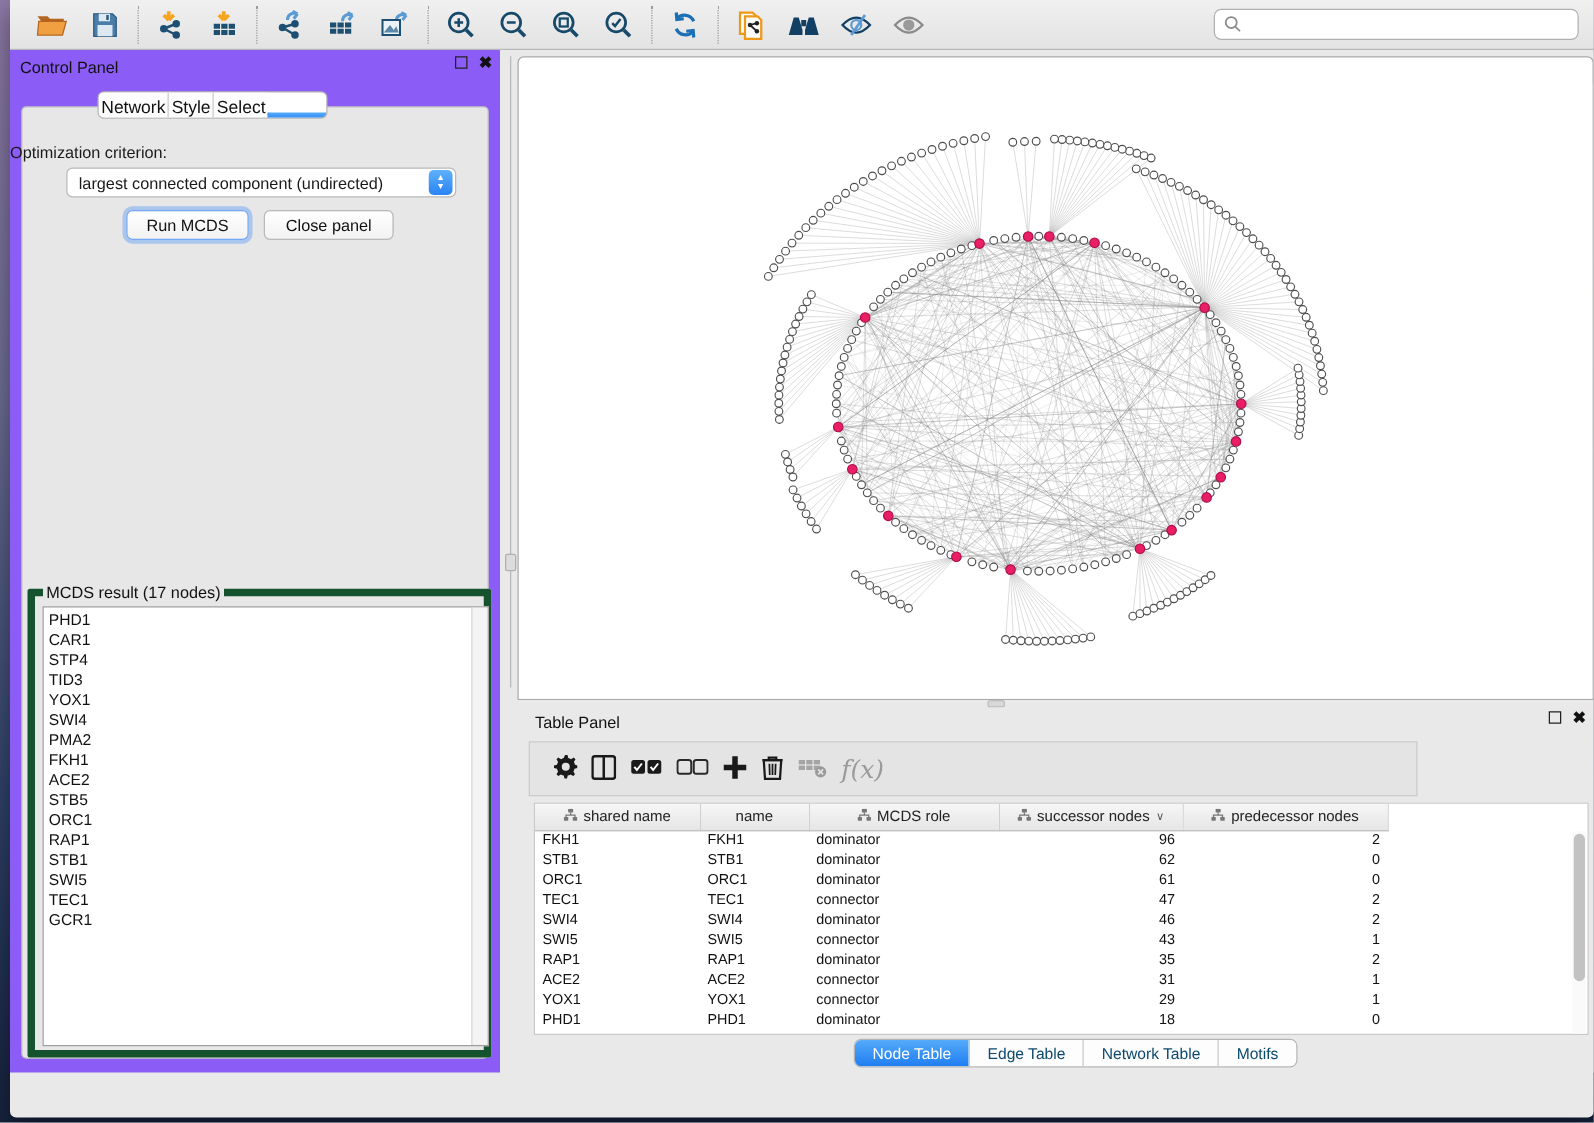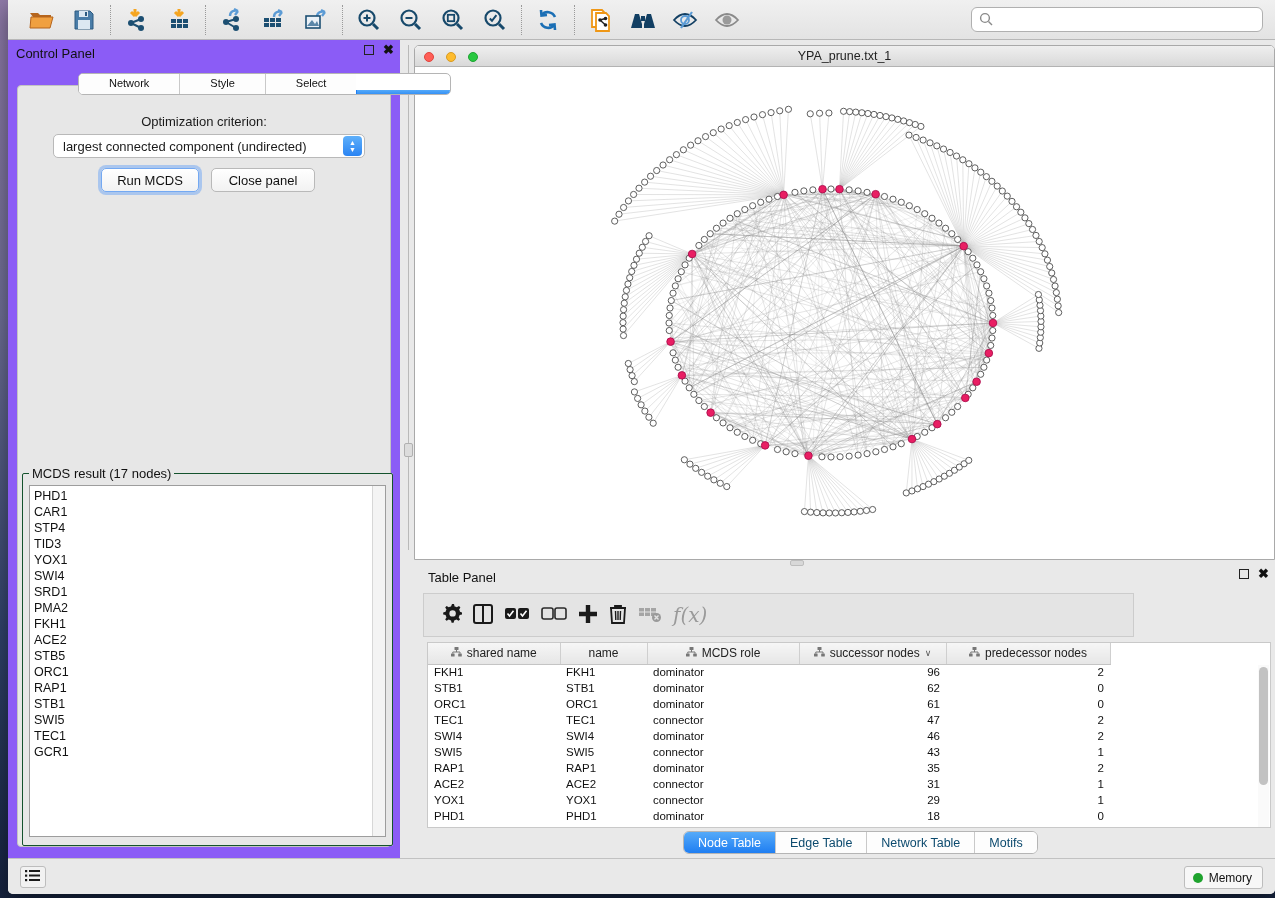--- a/index.html
+++ b/index.html
@@ -34,40 +34,40 @@
   #cp-header { position:absolute; left:0; top:0; width:100%; height:26px; }
   #cp-title { position:absolute; left:8px; top:6px; font-size:13px; color:#111; }
   .panel-icons { position:absolute; right:6px; top:5px; display:flex; gap:9px; align-items:center; }
   .float-icon { width:10px; height:10px; border:1.6px solid #222; background:transparent; display:inline-block; }
   .close-icon { font-size:13px; font-weight:bold; color:#111; line-height:10px; }
   #cp-card { position:absolute; left:9px; top:45px; width:374px; height:762px;
              background:#e7e7e7; border:1px solid #c3c3c3; border-radius:4px; }
   #cp-tabs { position:absolute; left:70px; top:33px; height:22px; display:flex; z-index:3;
              border:1px solid #b5b5b5; border-radius:5px; overflow:hidden; background:#fff;
              box-shadow:0 0 0 1px rgba(255,255,255,.35) inset; }
-  .cp-tab { padding:3px 30px 4px; font-size:11px; background:#fdfdfd; color:#111;
+  .cp-tab { padding:3px 2px 4px; font-size:14px; background:#fdfdfd; color:#111;
             border-left:1px solid #c9c9c9; cursor:pointer; white-space:nowrap; }
   .cp-tab:first-child { border-left:none; }
   .cp-tab.active { background:linear-gradient(#55aaf9,#1f7ef2); color:#fff; border-left-color:#1f7ef2;margin-top:16px; }
-  #opt-label { position:absolute; left:0; top:74px; width:392px; text-align:center; font-size:13px; }
+  #opt-label { position:absolute; left:0; top:74px; width:392px; text-align:left; font-size:13px; }
   #opt-select { position:absolute; left:45px; top:94px; width:312px; height:24px; background:#fff;
                 border:1px solid #b9b9b9; border-radius:5px; display:flex; align-items:center;
                 cursor:pointer; }
   #opt-select-value { flex:1; font-size:13px; padding-left:9px; white-space:nowrap; overflow:hidden; }
   #opt-stepper { width:19px; height:20px; margin-right:2px; border-radius:4px;
                  background:linear-gradient(#5fb0fa,#2a84f3); display:flex; flex-direction:column;
                  align-items:center; justify-content:center; gap:1px; }
   #opt-stepper span { color:#fff; font-size:7px; line-height:6px; }
   .cp-btn { position:absolute; top:128px; height:24px; background:linear-gradient(#ffffff,#f2f2f2);
             border:1px solid #b9b9b9; border-radius:5px; font-size:13px; color:#111;
             font-family:"Liberation Sans", sans-serif; cursor:pointer; }
   #run-btn { left:93px; width:98px; border-color:#74a9f2; box-shadow:0 0 0 3px rgba(110,165,245,.5); }
   #close-panel-btn { left:203px; width:104px; }
   #mcds-fieldset { position:absolute; left:14px; top:426px; width:371px; height:380px;
-                   border:1px solid #14532d; border-radius:2px; background:#e7e7e7; padding:0; }
+                   border:6px solid #14532d; border-radius:2px; background:#e7e7e7; padding:0; }
   #mcds-fieldset legend { font-size:13px; color:#111; margin-left:6px; padding:0 3px; }
   #mcds-listbox { position:absolute; left:6px; top:4px; width:357px; height:352px; background:#fff;
                   border:1px solid #9d9d9d; overflow:hidden; }
   #mcds-list { position:absolute; left:0; top:0; right:13px; bottom:0; padding:2px 0 0 4px; }
   .mcds-item { font-size:12.5px; line-height:16px; color:#111; cursor:default; }
   #mcds-scroll { position:absolute; right:0; top:0; width:13px; height:100%;
                  background:#f4f4f4; border-left:1px solid #d7d7d7; }
   
   #vsplit { position:absolute; left:392px; top:0; width:14px; height:818px; background:#e9e9e9; }
   #vsplit-line { position:absolute; left:8px; top:5px; width:1px; height:505px; background:#b9b9b9; }
@@ -356,21 +356,20 @@
       <fieldset id="mcds-fieldset">
         <legend>MCDS result (17 nodes)</legend>
         <div id="mcds-listbox">
           <div id="mcds-list">
               <div class="mcds-item">PHD1</div>
               <div class="mcds-item">CAR1</div>
               <div class="mcds-item">STP4</div>
               <div class="mcds-item">TID3</div>
               <div class="mcds-item">YOX1</div>
               <div class="mcds-item">SWI4</div>
-              <div class="mcds-item">SRD1</div>
               <div class="mcds-item">PMA2</div>
               <div class="mcds-item">FKH1</div>
               <div class="mcds-item">ACE2</div>
               <div class="mcds-item">STB5</div>
               <div class="mcds-item">ORC1</div>
               <div class="mcds-item">RAP1</div>
               <div class="mcds-item">STB1</div>
               <div class="mcds-item">SWI5</div>
               <div class="mcds-item">TEC1</div>
               <div class="mcds-item">GCR1</div>
@@ -380,26 +379,20 @@
       </fieldset>
     </div>
 
     <div id="vsplit">
       <div id="vsplit-line"></div>
       <div id="vsplit-handle"></div>
     </div>
 
     <div id="net-area">
       <div id="net-window">
-        <div id="net-titlebar">
-          <span id="tl-red" class="traffic"></span>
-          <span id="tl-yellow" class="traffic"></span>
-          <span id="tl-green" class="traffic"></span>
-          <span id="net-title">YPA_prune.txt_1</span>
-        </div>
         <div id="net-canvas">
           <svg id="net-svg" width="859" height="493" viewBox="0 0 859 493">
               <line x1="509.7447499811285" y1="146.71484355945915" x2="270.0430433998081" y2="314.1404210417528" stroke="#8a8a8a" stroke-opacity="0.22" stroke-width="0.6"></line>
               <line x1="274.21380565078186" y1="191.18166912789792" x2="494.36245971104887" y2="373.279938535773" stroke="#8a8a8a" stroke-opacity="0.22" stroke-width="0.6"></line>
               <line x1="362.4947919632629" y1="382.48036626132125" x2="308.0518543717754" y2="355.9160500943442" stroke="#8a8a8a" stroke-opacity="0.22" stroke-width="0.6"></line>
               <line x1="571.6686061551061" y1="218.9040414690702" x2="388.86399182463265" y2="123.89328351855639" stroke="#8a8a8a" stroke-opacity="0.22" stroke-width="0.6"></line>
               <line x1="557.7861943492181" y1="191.18166912789786" x2="486.2891657370444" y2="135.2701717010758" stroke="#8a8a8a" stroke-opacity="0.22" stroke-width="0.6"></line>
               <line x1="434.1382451287359" y1="122.84256387430548" x2="452.0483913009231" y2="386.64034023236434" stroke="#8a8a8a" stroke-opacity="0.22" stroke-width="0.6"></line>
               <line x1="345.7108342629556" y1="135.27017170107584" x2="263.0909004900445" y2="300.2573943019924" stroke="#8a8a8a" stroke-opacity="0.22" stroke-width="0.6"></line>
               <line x1="283.8791392285998" y1="333.54195368809394" x2="254.2548559671137" y2="263.51343992978366" stroke="#8a8a8a" stroke-opacity="0.22" stroke-width="0.6"></line>
@@ -1382,31 +1375,13 @@
       </div>
       <div id="tp-tabs">
         <span class="tp-tab active">Node Table</span>
         <span class="tp-tab">Edge Table</span>
         <span class="tp-tab">Network Table</span>
         <span class="tp-tab">Motifs</span>
       </div>
     </div>
   </div>
 
-  <div id="statusbar">
-    <button id="status-list-btn">
-      <span><svg width="16" height="13" viewBox="0 0 16 13">
-            <g stroke="#1a1a1a" stroke-width="2.2">
-              <path d="M4 2 L15 2 M4 6.5 L15 6.5 M4 11 L15 11"></path>
-            </g>
-            <g fill="#1a1a1a">
-              <rect x="0" y="1" width="2.2" height="2.2"></rect>
-              <rect x="0" y="5.5" width="2.2" height="2.2"></rect>
-              <rect x="0" y="10" width="2.2" height="2.2"></rect>
-            </g>
-          </svg></span>
-    </button>
-    <button id="memory-btn">
-      <span id="memory-dot"></span>
-      <span>Memory</span>
-    </button>
-  </div>
 </div>
 
 </body></html>

